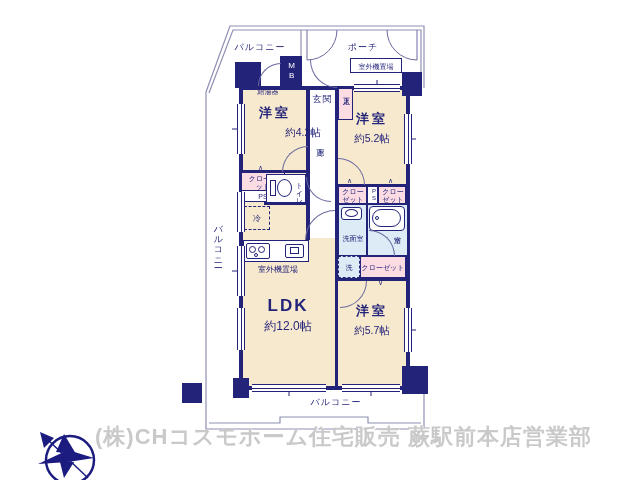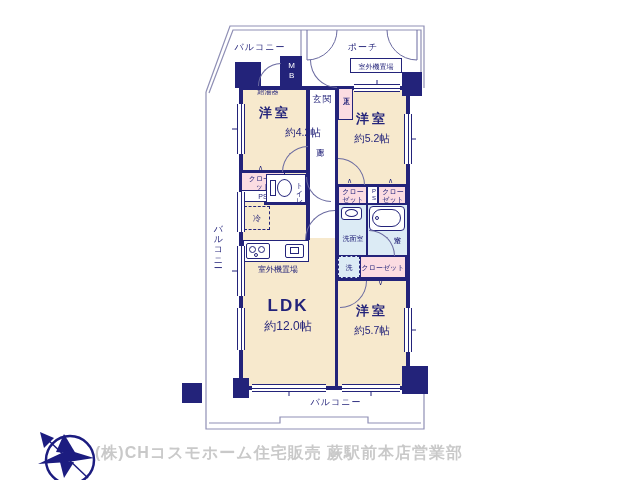--- a/index.html
+++ b/index.html
@@ -23,21 +23,21 @@
   .wrap2{word-break:break-all;line-height:1.15;}
   .win-v{position:absolute;background:#fff;border-left:1px solid #23237a;border-right:1px solid #23237a;
          background-image:linear-gradient(#23237a,#23237a);background-size:1px 100%;
          background-position:center;background-repeat:no-repeat;z-index:5;box-sizing:border-box;}
   .win-h{position:absolute;background:#fff;border-top:1px solid #23237a;border-bottom:1px solid #23237a;
          background-image:linear-gradient(#23237a,#23237a);background-size:100% 1px;
          background-position:center;background-repeat:no-repeat;z-index:5;box-sizing:border-box;}
   .arc{position:absolute;z-index:6;box-sizing:border-box;}
   .chev{position:absolute;font-size:7px;color:#23237a;z-index:7;line-height:1;}
   .icon{position:absolute;box-sizing:border-box;z-index:5;}
-  #footer-text{position:absolute;left:95px;top:443px;font-size:16px;font-weight:bold;
+  #footer-text{position:absolute;left:95px;top:422px;font-size:22px;font-weight:bold;
                color:#c9c9c9;letter-spacing:1px;text-shadow:1px 1px 0 #ffffff;z-index:8;white-space:nowrap;}
 </style>
 </head>
 <body>
 
 <svg class="abs" width="640" height="480" viewBox="0 0 640 480" style="left:0;top:0;z-index:1;">
   <g fill="none" stroke="#8f8fb5" stroke-width="1.2">
     <path d="M206,92 L230,26 L424,26 L424,88"></path>
     <path d="M209,93 L233,30 L421,30 L421,88"></path>
     <path d="M206,92 L206,429 L424,429 L424,392"></path>

